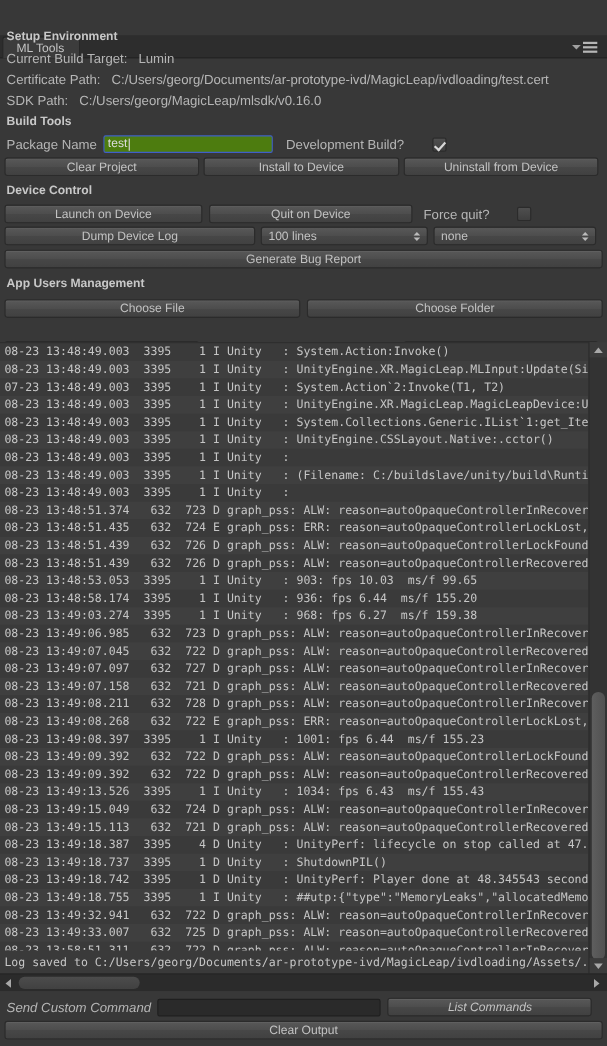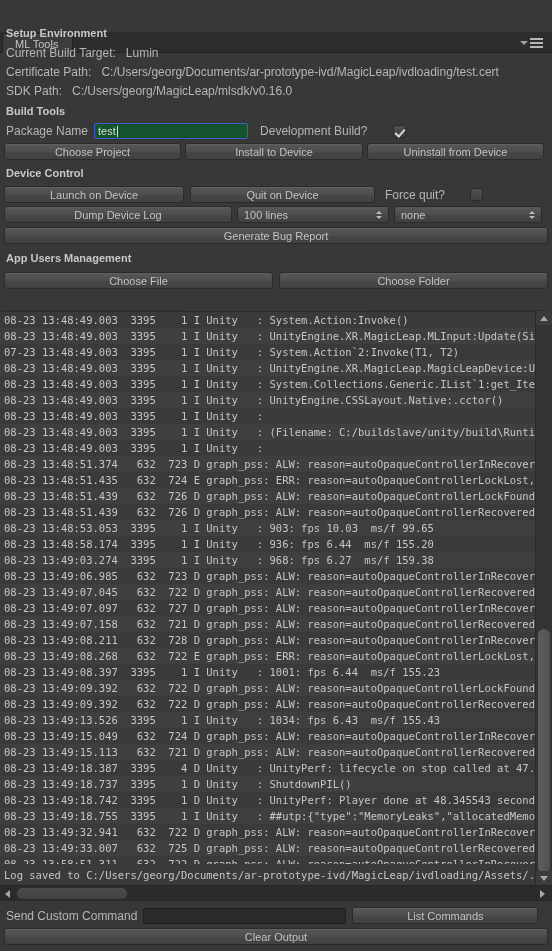--- a/index.html
+++ b/index.html
@@ -64,21 +64,21 @@
   
   .field {
     height: 16px;
     background: #2a2a2a;
     border: 1px solid #1f1f1f;
     border-radius: 2px;
     color: #cdcdcd; font-size: 11px;
     display: flex; align-items: center;
     padding: 0 3px; overflow: hidden;
   }
-  .field.focused { border: 1px solid #3f5ec8; background: #14532d; color: #dcdcdc; }
+  .field.focused { border: 1px solid #3f5ec8; background: #4d7c0f; color: #dcdcdc; }
   .caretbar {
     display: inline-block; width: 1px; height: 11px;
     background: #dcdcdc; margin-left: 1px;
   }
 
   
   .chk {
     width: 13px; height: 13px;
     background: linear-gradient(to bottom,#4f4f4f,#3f3f3f);
     border: 1px solid #2b2b2b; border-radius: 2px;
@@ -243,21 +243,21 @@
     <span class="lbl">Package Name</span>
     <span class="field focused" style="width:154px; margin-left:6px;">
       <span>test</span>
         <span class="caretbar"></span>
     </span>
     <span class="lbl" style="margin-left:12px;">Development Build?</span>
     <span class="chk on" style="margin-left:26px;"></span>
   </div>
 
   <div class="row" style="left:4px; top:143px; width:544px; gap:4px;">
-    <span class="btn" style="width:177px;">Choose Project</span>
+    <span class="btn" style="width:177px;">Clear Project</span>
     <span class="btn" style="width:178px;">Install to Device</span>
     <span class="btn" style="width:177px;">Uninstall from Device</span>
   </div>
 
   <div class="row" style="left:6px; top:167px;">
     <span class="section-title">Device Control</span>
   </div>
 
   <div class="row" style="left:4px; top:186px; width:544px;">
     <span class="btn" style="width:180px;">Launch on Device</span>
@@ -358,21 +358,21 @@
     <div class="arrow-l">
         <i></i>
       </div>
     <div class="thumb"></div>
     <div class="arrow-r">
         <i></i>
       </div>
   </div>
 
   <div class="bottom">
-    <div class="row" style="left:6px; top:6px; width:540px;">
+    <div class="row" style="left:6px; top:6px; width:540px;font-style:italic;">
       <span class="lbl">Send Custom Command</span>
       <span class="field" style="width:203px; margin-left:6px;">
         <span></span>
       </span>
       <span class="btn" style="width:186px; margin-left:6px;">List Commands</span>
     </div>
     <div class="row" style="left:4px; top:27px; width:544px;justify-content:flex-end;">
       <span class="btn" style="width:544px;">Clear Output</span>
     </div>
   </div>

